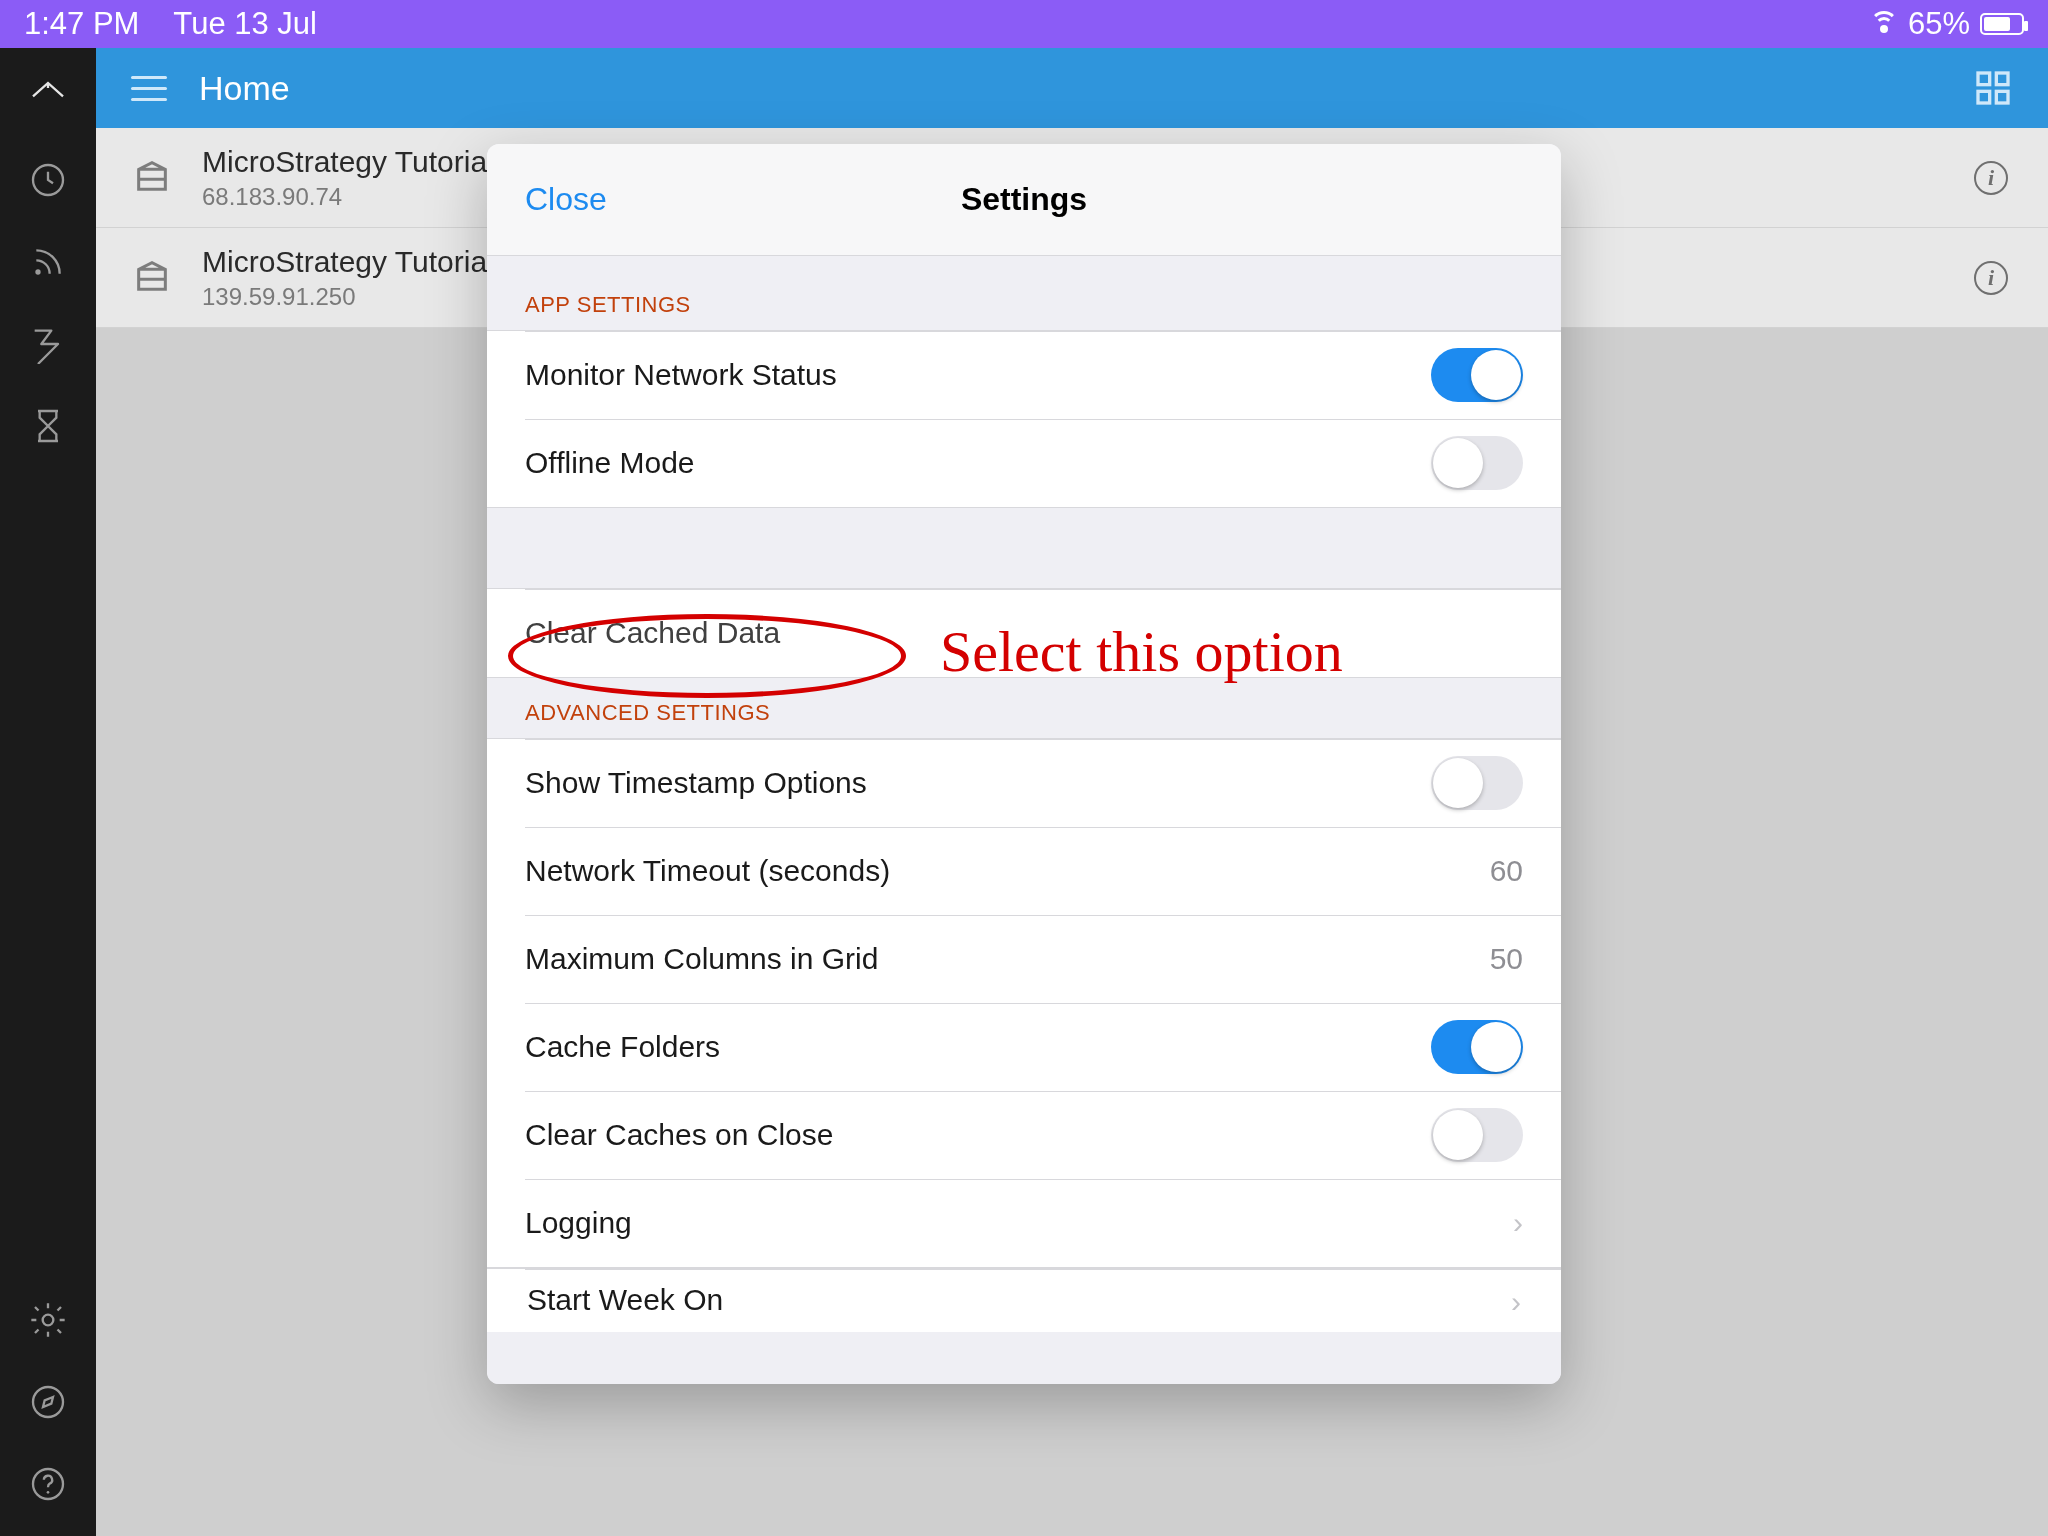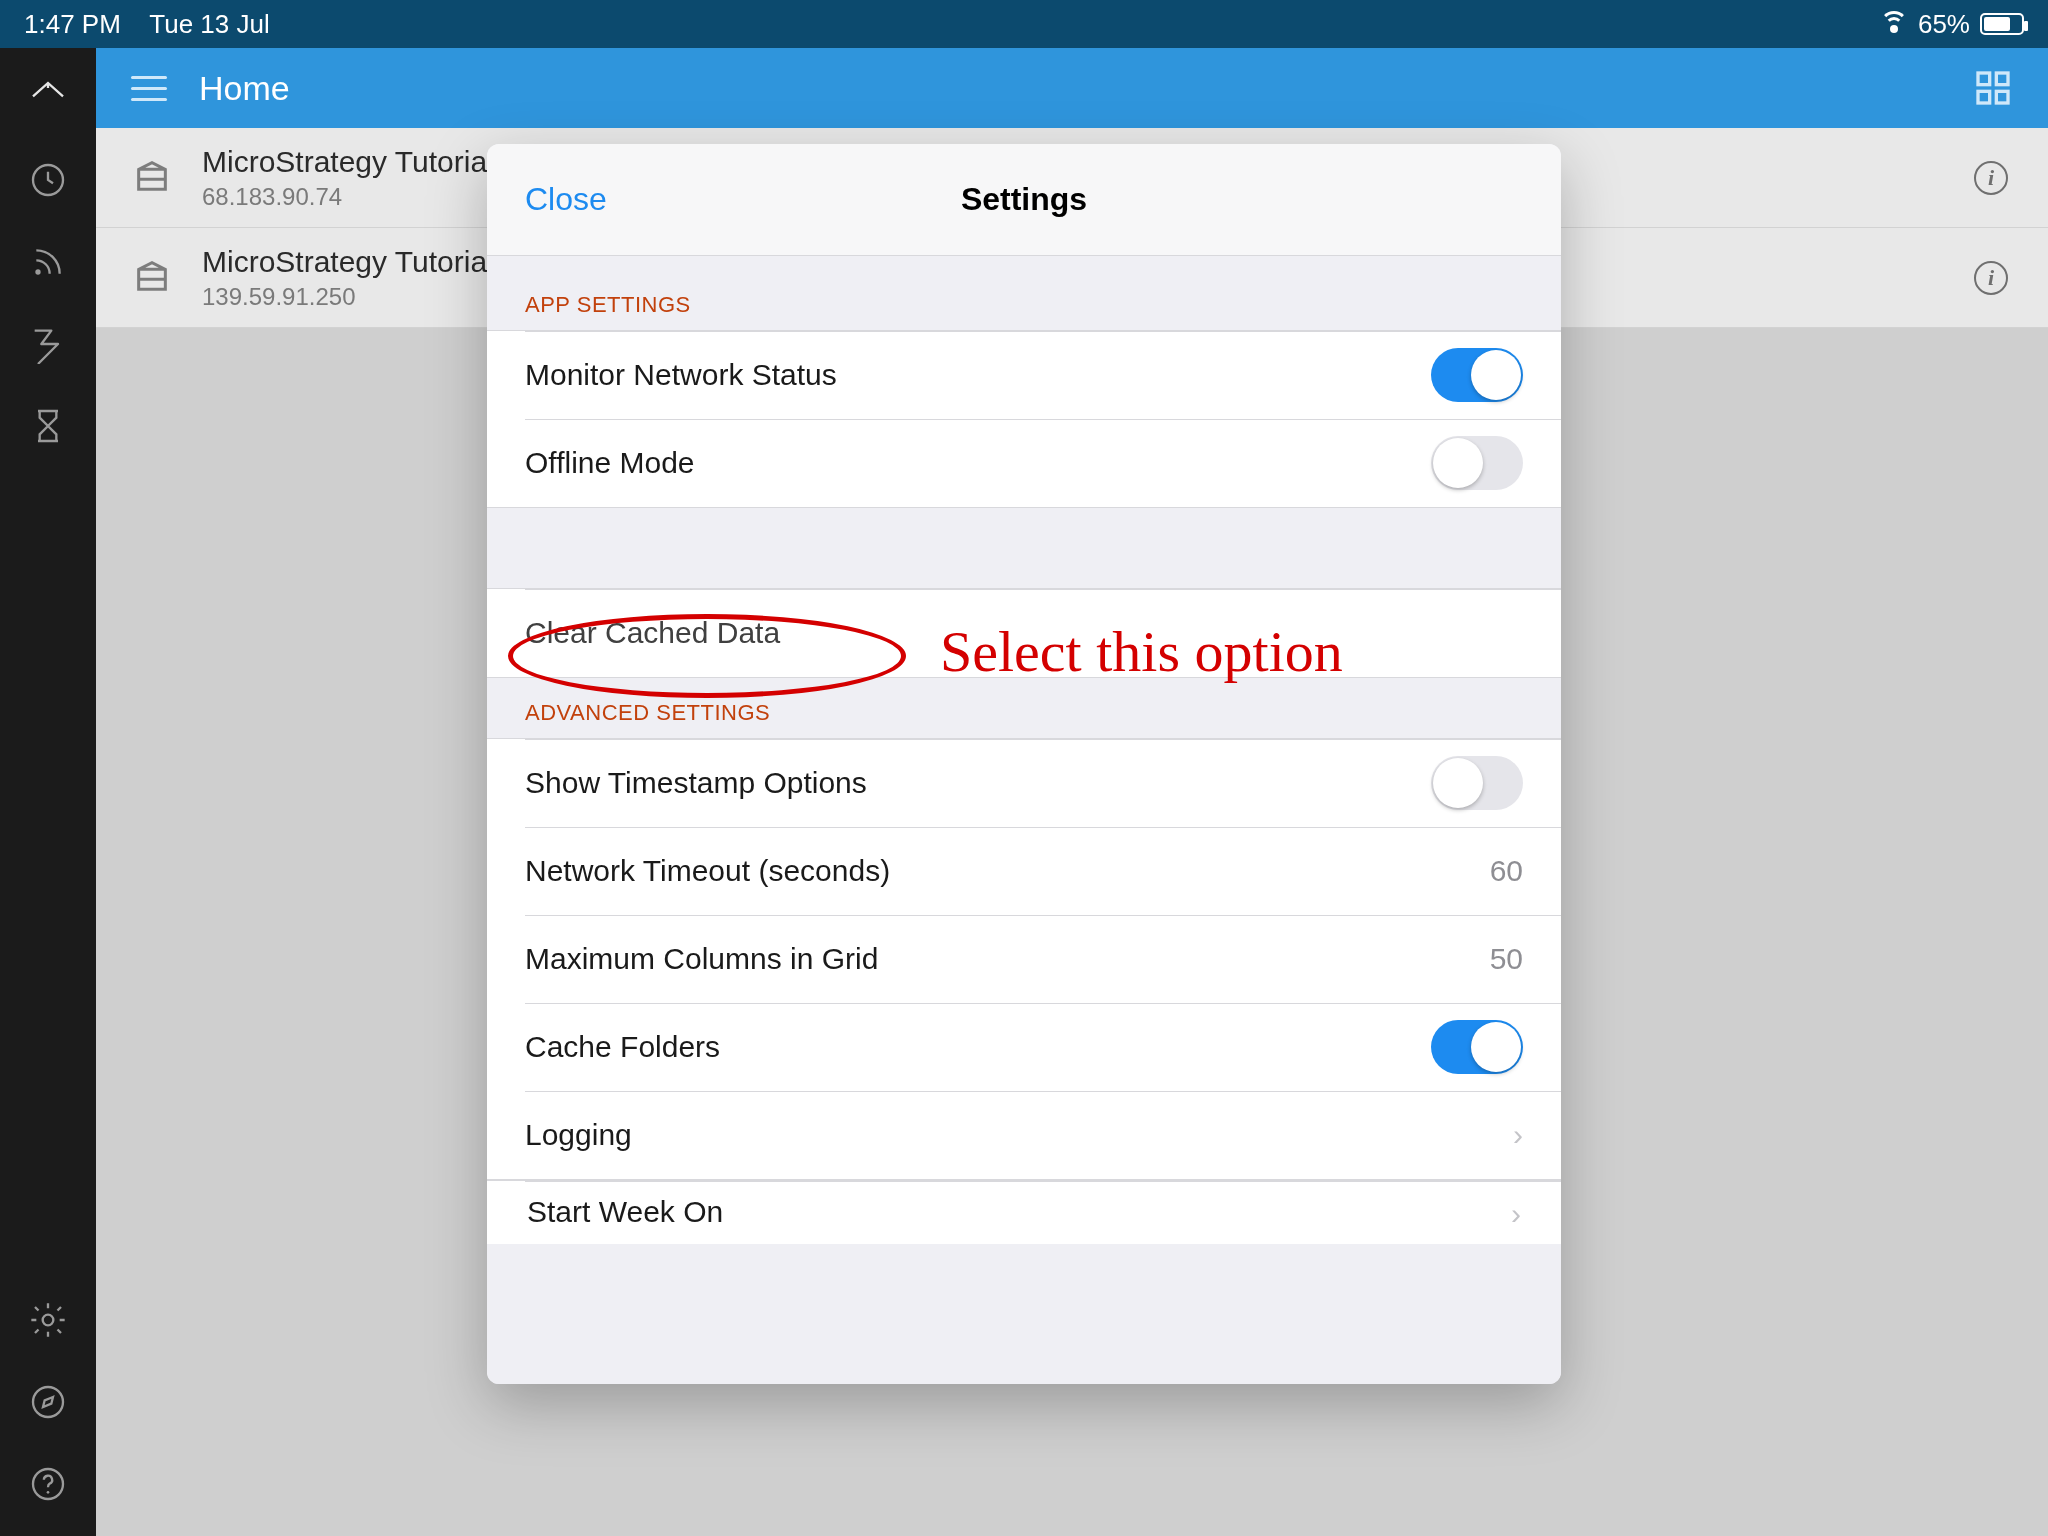--- a/index.html
+++ b/index.html
@@ -1,18 +1,18 @@
 <!DOCTYPE html>
 <html><head>
 <meta charset="utf-8">
 <style>
   * { box-sizing: border-box; margin: 0; padding: 0; }
   html, body { width: 2048px; height: 1536px; font-family: -apple-system, "Helvetica Neue", Helvetica, Arial, sans-serif; overflow: hidden; background: #000; }
   
-  .statusbar { position: absolute; top: 0; left: 0; right: 0; height: 48px; background: #0c4a6e; color: #fff; display: flex; align-items: center; padding: 0 24px; font-size: 26px; font-weight: 500; z-index: 3; }
+  .statusbar { position: absolute; top: 0; left: 0; right: 0; height: 48px; background: #8b5cf6; color: #fff; display: flex; align-items: center; padding: 0 24px; font-size: 31px; font-weight: 500; z-index: 3; }
   .statusbar .sb-left { flex: 0 0 auto; }
   .statusbar .sb-right { margin-left: auto; display: flex; align-items: center; gap: 10px; }
   .wifi-icon { width: 28px; height: 22px; position: relative; display: inline-block; }
   .wifi-icon::before { content: ""; position: absolute; bottom: 2px; left: 10px; width: 8px; height: 8px; background: #fff; border-radius: 50%; }
   .wifi-icon .arc1, .wifi-icon .arc2 { position: absolute; border: 3px solid #fff; border-bottom: none; border-left: none; border-right: none; border-radius: 50%; }
   .wifi-icon .arc1 { width: 18px; height: 18px; left: 5px; bottom: 0px; border-top-color:#fff; border:3px solid transparent; border-top:3px solid #fff; border-radius:50%;}
   .wifi-icon .arc2 { width: 28px; height: 28px; left: 0; bottom: -4px; border:3px solid transparent; border-top:3px solid #fff; border-radius:50%;}
   .battery-icon { width: 44px; height: 22px; border: 2px solid #fff; border-radius: 5px; position: relative; display: inline-block; }
   .battery-icon::after { content: ""; position: absolute; right: -6px; top: 6px; width: 4px; height: 10px; background: #fff; border-radius: 1px; }
   .battery-icon .fill { position: absolute; left: 2px; top: 2px; bottom: 2px; width: 65%; background: #fff; border-radius: 2px; }
@@ -234,20 +234,26 @@
         <div class="row-label">Maximum Columns in Grid</div>
         <div class="row-value">50</div>
       </div>
       <div class="row">
         <div class="row-label">Cache Folders</div>
         <div class="toggle on">
             <div class="knob"></div>
           </div>
       </div>
       <div class="row">
+        <div class="row-label">Clear Caches on Close</div>
+        <div class="toggle">
+            <div class="knob"></div>
+          </div>
+      </div>
+      <div class="row">
         <div class="row-label">Logging</div>
         <div class="chev">›</div>
       </div>
     </div>
     <div class="cutoff">
       <span>Start Week On</span>
       <div class="chev">›</div>
     </div>
   </div>
 </div>

